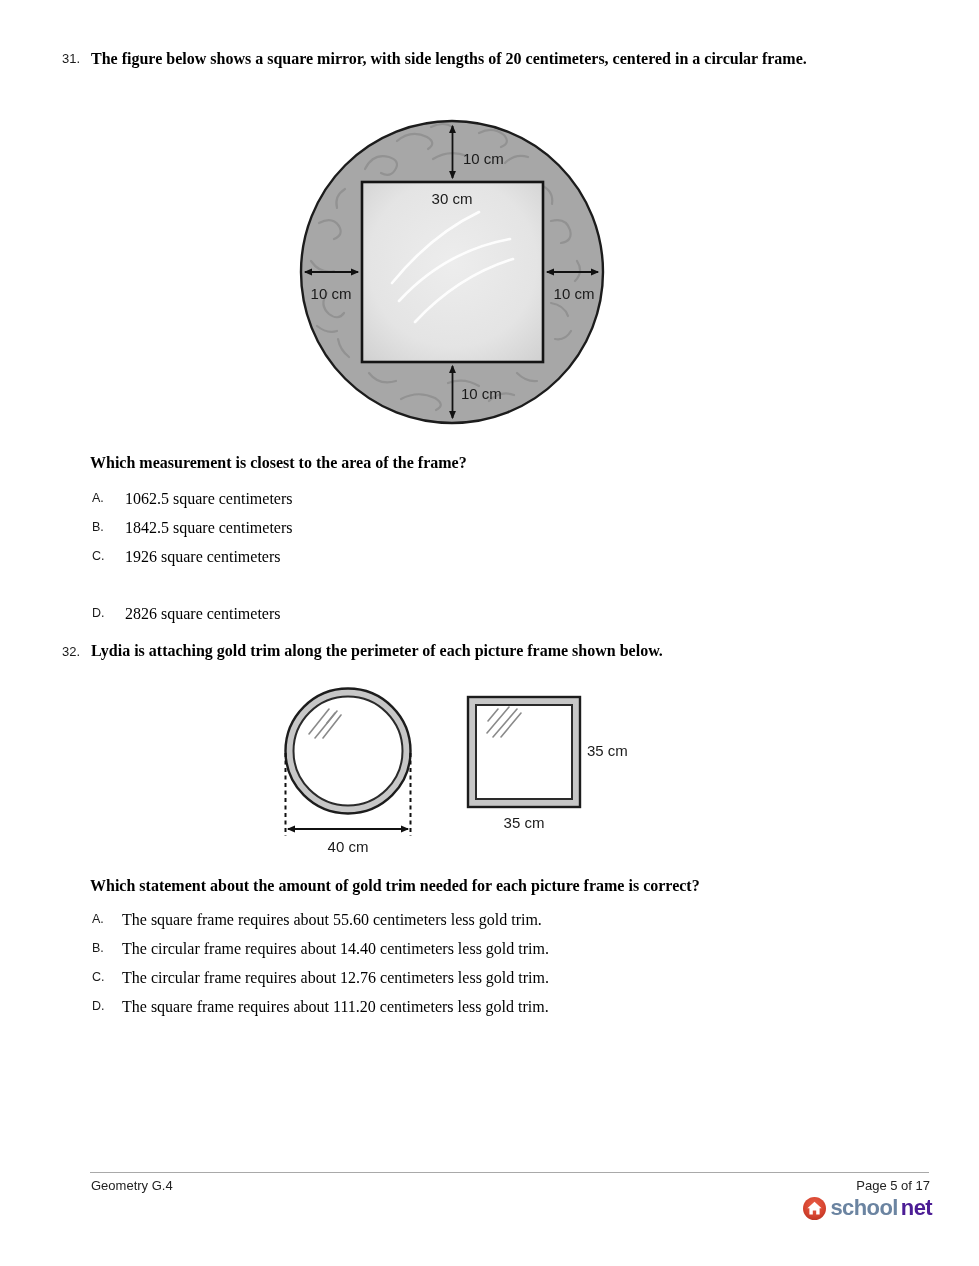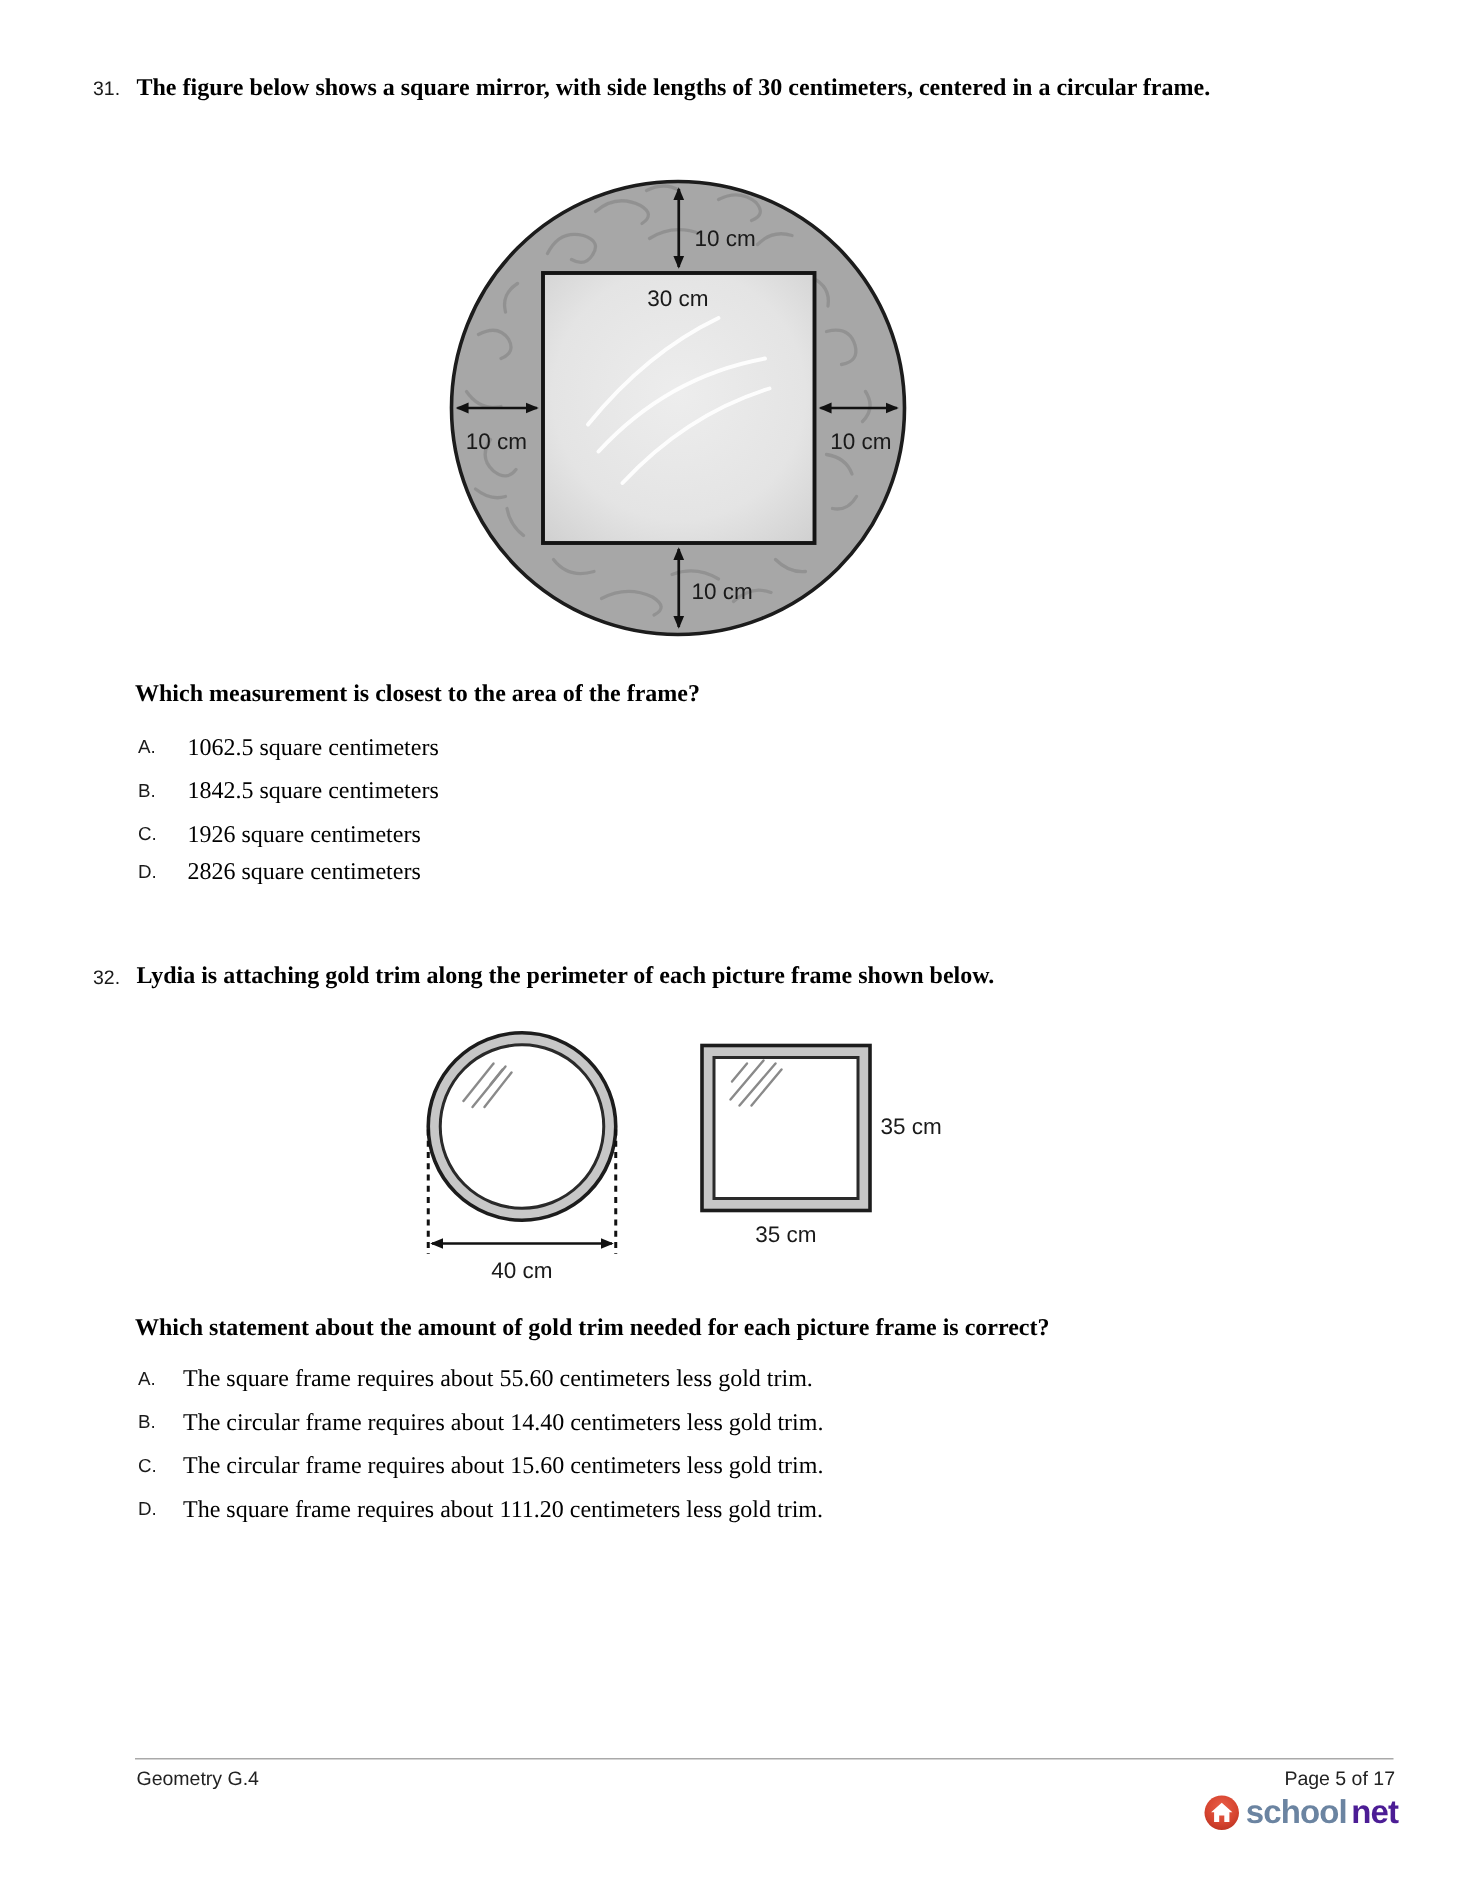--- a/index.html
+++ b/index.html
@@ -24,21 +24,21 @@
              font-family:"Liberation Sans",sans-serif;}
   .logo-school{color:#6b84a1;}
   .logo-net{color:#4c1d95;}
 </style>
 </head>
 <body>
 
 <div class="page">
 
   <div class="abs qnum" style="left:62px;top:51px;">31.</div>
-  <div class="abs qprompt" style="left:91px;top:46px;">The figure below shows a square mirror, with side lengths of 30 centimeters, centered in a circular frame.</div>
+  <div class="abs qprompt" style="left:91px;top:46px;">The figure below shows a square mirror, with side lengths of 20 centimeters, centered in a circular frame.</div>
 
   <svg class="abs" style="left:293px;top:111px;" width="315" height="320" viewBox="0 0 315 320">
     <defs>
       <radialGradient id="mirrorGrad" cx="50%" cy="45%" r="75%">
         <stop offset="0%" stop-color="#ededed"></stop>
         <stop offset="62%" stop-color="#e4e4e4"></stop>
         <stop offset="100%" stop-color="#cfcfcf"></stop>
       </radialGradient>
       <marker id="ah" viewBox="0 0 10 8" refX="8.2" refY="4" markerWidth="9" markerHeight="8" orient="auto-start-reverse" markerUnits="userSpaceOnUse">
         <path d="M0,0 L9.5,4 L0,8 z" fill="#111"></path>
@@ -97,21 +97,21 @@
 
   <div class="choice c31" style="top:489px;">
     <span class="letter">A.</span><span class="ctext">1062.5 square centimeters</span>
   </div>
   <div class="choice c31" style="top:518px;">
     <span class="letter">B.</span><span class="ctext">1842.5 square centimeters</span>
   </div>
   <div class="choice c31" style="top:547px;">
     <span class="letter">C.</span><span class="ctext">1926 square centimeters</span>
   </div>
-  <div class="choice c31" style="top:572px;">
+  <div class="choice c31" style="top:604px;">
     <span class="letter">D.</span><span class="ctext">2826 square centimeters</span>
   </div>
 
   <div class="abs qnum" style="left:62px;top:644px;">32.</div>
   <div class="abs qprompt" style="left:91px;top:638px;">Lydia is attaching gold trim along the perimeter of each picture frame shown below.</div>
 
   <svg class="abs" style="left:275px;top:683px;" width="365" height="175" viewBox="0 0 365 175">
 
     <circle cx="73" cy="68" r="62.5" fill="#c7c7c7" stroke="#1c1c1c" stroke-width="2.4"></circle>
     <circle cx="73" cy="68" r="54.5" fill="#ffffff" stroke="#2a2a2a" stroke-width="2"></circle>
@@ -143,21 +143,21 @@
 
   <div class="abs subq" style="left:90px;top:876px;">Which statement about the amount of gold trim needed for each picture frame is correct?</div>
 
   <div class="choice c32" style="top:910px;">
     <span class="letter">A.</span><span class="ctext">The square frame requires about 55.60 centimeters less gold trim.</span>
   </div>
   <div class="choice c32" style="top:939px;">
     <span class="letter">B.</span><span class="ctext">The circular frame requires about 14.40 centimeters less gold trim.</span>
   </div>
   <div class="choice c32" style="top:968px;">
-    <span class="letter">C.</span><span class="ctext">The circular frame requires about 15.60 centimeters less gold trim.</span>
+    <span class="letter">C.</span><span class="ctext">The circular frame requires about 12.76 centimeters less gold trim.</span>
   </div>
   <div class="choice c32" style="top:997px;">
     <span class="letter">D.</span><span class="ctext">The square frame requires about 111.20 centimeters less gold trim.</span>
   </div>
 
   <div class="footer-line"></div>
   <div class="footer-text" style="left:91px;">Geometry G.4</div>
   <div class="footer-text" style="right:49px;">Page 5 of 17</div>
 
   <div class="logo">

